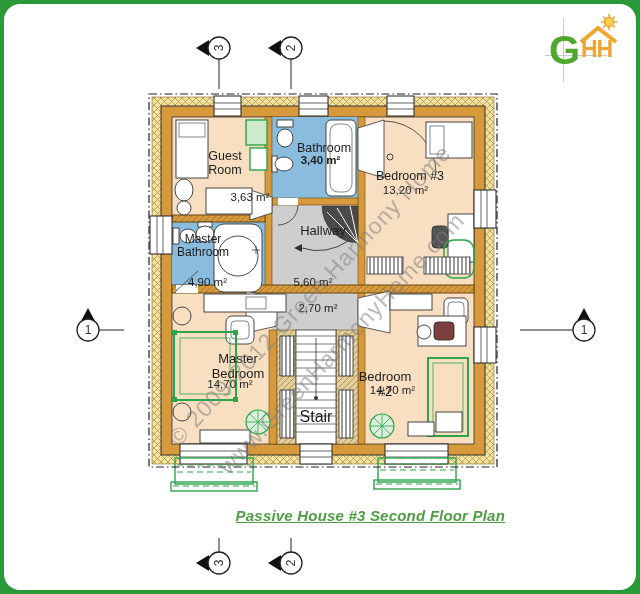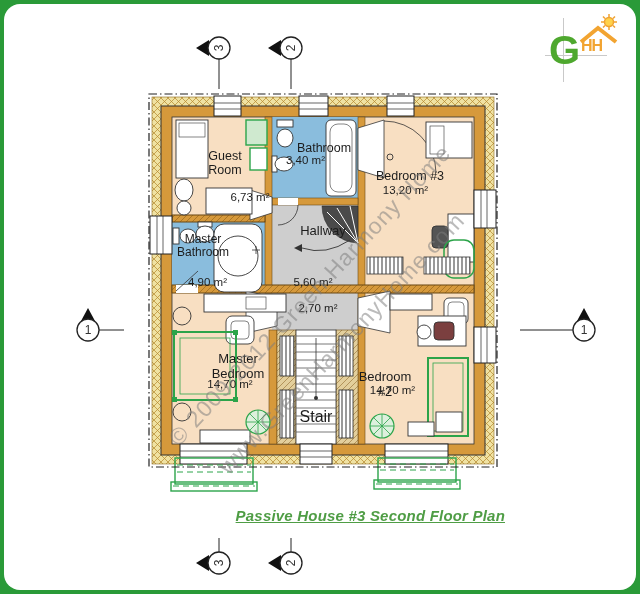--- a/index.html
+++ b/index.html
@@ -17,21 +17,21 @@
          text-decoration:underline;letter-spacing:.2px;}
   .wm{position:absolute;z-index:3;color:rgba(125,125,125,0.52);font-size:23px;
       letter-spacing:1px;text-align:center;pointer-events:none;white-space:nowrap;}
   .wm1{left:60px;top:282px;width:500px;transform:rotate(-47deg);}
   .wm2{left:102px;top:330px;width:480px;transform:rotate(-47deg);}
   .logo{position:absolute;left:543px;top:12px;width:92px;height:78px;z-index:2;}
   .logo .xv{position:absolute;left:20px;top:6px;width:1px;height:64px;background:#c9c9c9;}
   .logo .xh{position:absolute;left:2px;top:43px;width:62px;height:1px;background:#c9c9c9;}
   .logo .g{position:absolute;left:6px;top:18px;font-size:40px;font-weight:bold;
            color:#4ea82e;line-height:1;}
-  .logo .hh{position:absolute;left:38px;top:26px;font-size:16px;font-weight:bold;
+  .logo .hh{position:absolute;left:38px;top:26px;font-size:23px;font-weight:bold;
             color:#f2a431;letter-spacing:-1px;line-height:1;}
   .logo svg{position:absolute;left:0;top:0;}
 </style>
 </head>
 <body>
 
 <div class="page">
   <div class="inner"></div>
 
   <svg class="plan-svg" width="640" height="594">
@@ -245,24 +245,24 @@
         <text x="291" y="52" transform="rotate(-90 291 48)">2</text>
         <text x="88" y="334">1</text>
         <text x="584" y="334">1</text>
         <text x="219" y="567" transform="rotate(-90 219 563)">3</text>
         <text x="291" y="567" transform="rotate(-90 291 563)">2</text>
       </g>
     </g>
   </svg>
 
   <div class="lbl big" style="left:200px;top:149px;width:50px;">Guest Room</div>
-  <div class="lbl area" style="left:215px;top:191px;width:70px;">6,73 m²</div>
+  <div class="lbl area" style="left:215px;top:191px;width:70px;">3,63 m²</div>
 
   <div class="lbl big" style="left:289px;top:141px;width:70px;">Bathroom</div>
-  <div class="lbl area" style="left:273px;top:154px;width:65px;">3,40 m²</div>
+  <div class="lbl area" style="left:288px;top:154px;width:65px;font-weight:bold;">3,40 m²</div>
 
   <div class="lbl big" style="left:370px;top:169px;width:80px;text-align:center;">Bedroom #3</div>
   <div class="lbl area" style="left:373px;top:184px;width:65px;">13,20 m²</div>
 
   <div class="lbl" style="left:172px;top:233px;width:62px;">Master Bathroom</div>
   <div class="lbl area" style="left:180px;top:276px;width:55px;">4,90 m²</div>
 
   <div class="lbl" style="left:293px;top:224px;width:60px;font-size:13px;">Hallway</div>
   <div class="lbl area" style="left:283px;top:239px;width:60px;margin-top:37px;">5,60 m²</div>
 

